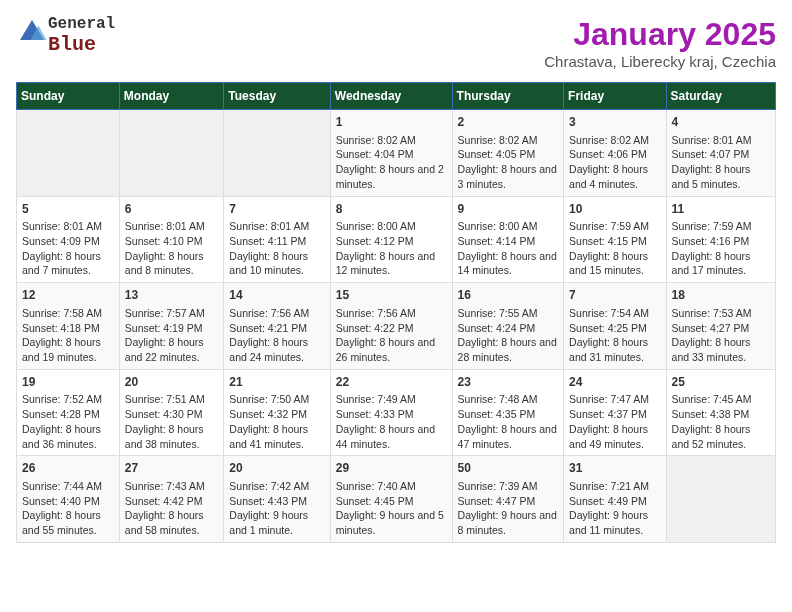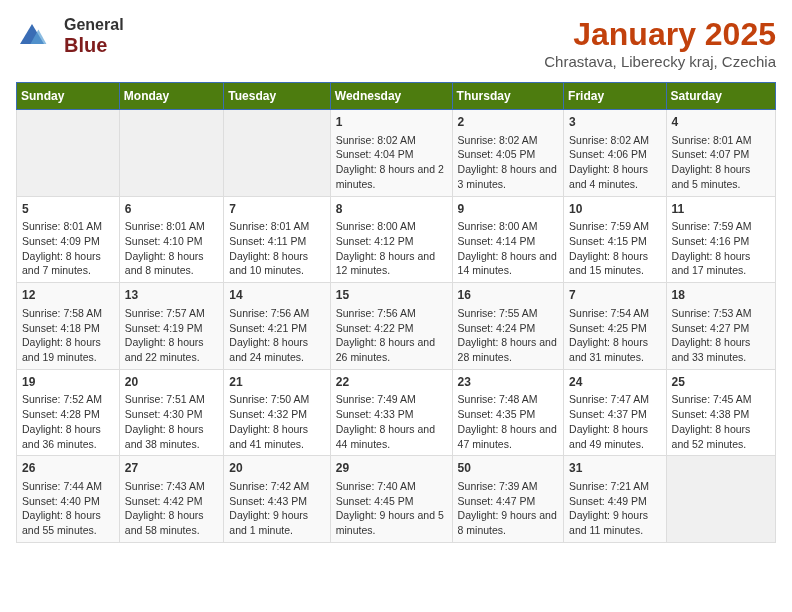--- a/index.html
+++ b/index.html
@@ -11,22 +11,22 @@
       padding: 16px;
     }
     .header {
       display: flex;
       justify-content: space-between;
       align-items: flex-start;
       margin-bottom: 12px;
     }
     .logo {
       display: flex;
-      align-items: center;
-      gap: 16px;
+      gap: 0;
+      font-family: Liberation Mono, monospace;
     }
     .logo-text {
       display: flex;
       flex-direction: column;
       line-height: 1.1;
     }
     .logo-general {
       font-size: 16px;
       font-weight: bold;
       color: #333;
@@ -39,34 +39,34 @@
     .logo-icon {
       width: 32px;
       height: 32px;
     }
     .title-block {
       text-align: right;
     }
     .page-title {
       font-size: 32px;
       font-weight: bold;
-      color: #c2410c;
+      color: #a21caf;
     }
     .page-subtitle {
       font-size: 15px;
       color: #555;
       text-align: center;
     }
     table {
       width: 100%;
       border-collapse: collapse;
       font-size: 11px;
     }
     thead tr {
-      background-color: #4d7c0f;
+      background-color: #14532d;
       color: #fff;
       border-radius: 12px;
     }
     thead th {
       padding: 6px 4px;
       text-align: left;
       font-size: 12px;
       font-weight: 600;
       border: 1px solid #3a6db5;
     }

